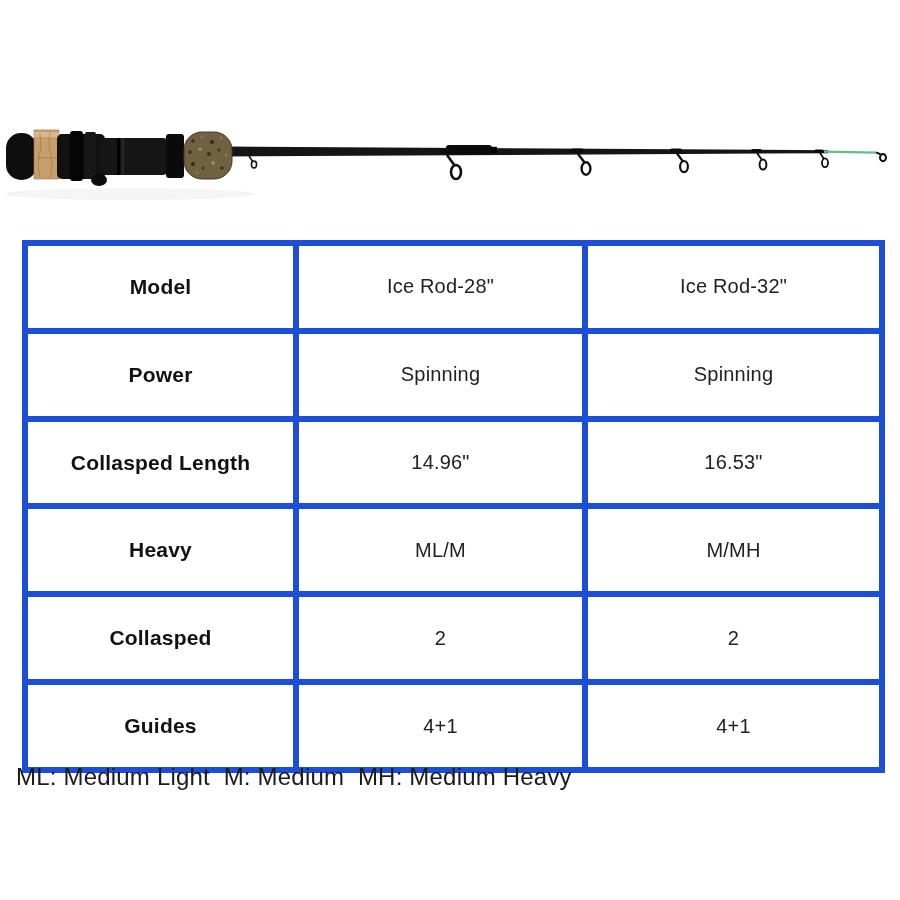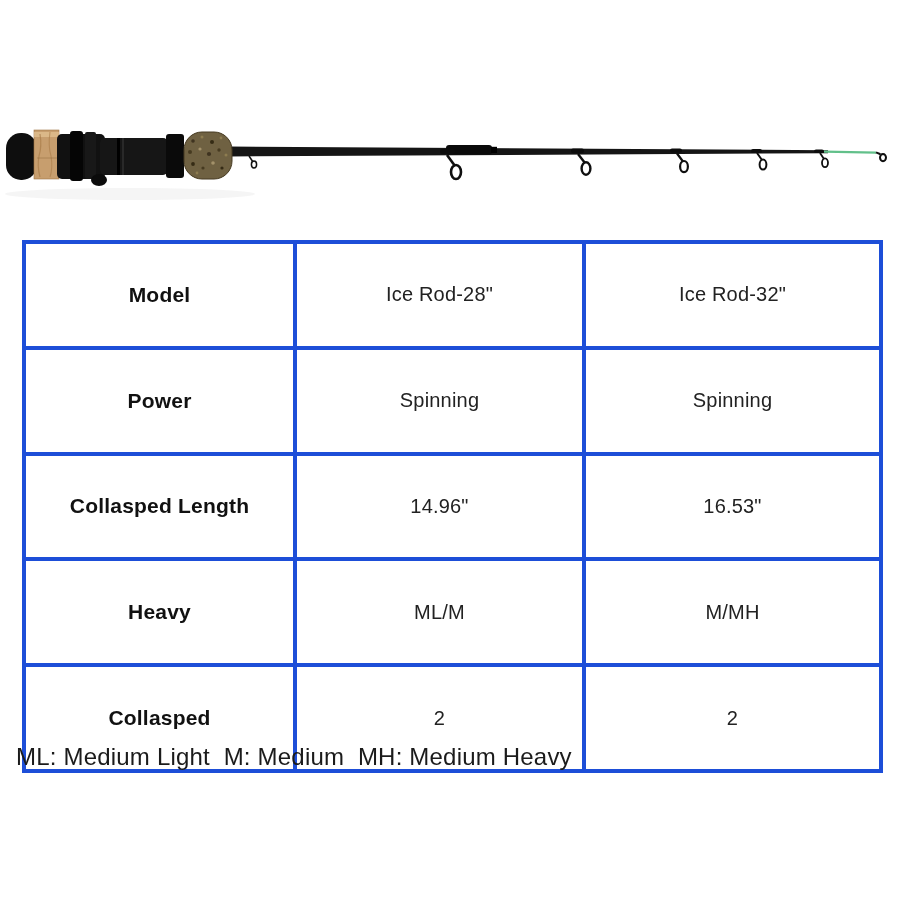--- a/index.html
+++ b/index.html
@@ -26,40 +26,40 @@
     position: absolute;
     left: 22px;
     top: 240px;
     width: 857px;
     height: 533px;
     border-collapse: collapse;
     table-layout: fixed;
     background: #ffffff;
   }
   table.spec-table td {
-    border: 4px solid #1d4ed8;
+    border: 6px solid #1d4ed8;
     text-align: center;
     vertical-align: middle;
     padding: 0;
     font-size: 20px;
     color: #222222;
     letter-spacing: 0.2px;
   }
   table.spec-table tr {
     height: 66px;
   }
   table.spec-table td.lbl {
     font-weight: bold;
     font-size: 21px;
     color: #111111;
   }
   .footnote {
     position: absolute;
     left: 16px;
-    top: 743px;
+    top: 763px;
     font-size: 24px;
     color: #1b1b1b;
     white-space: pre;
     letter-spacing: 0.2px;
   }
 </style>
 </head>
 <body>
 
 <div class="rod-wrap">
@@ -179,16 +179,21 @@
     <tr>
       <td class="lbl">Heavy</td>
       <td>ML/M</td>
       <td>M/MH</td>
     </tr>
     <tr>
       <td class="lbl">Collasped</td>
       <td>2</td>
       <td>2</td>
     </tr>
+    <tr>
+      <td class="lbl">Guides</td>
+      <td>4+1</td>
+      <td>4+1</td>
+    </tr>
   </tbody>
 </table>
 
 <div class="footnote">ML: Medium Light  M: Medium  MH: Medium Heavy</div>
 
 </body></html>

